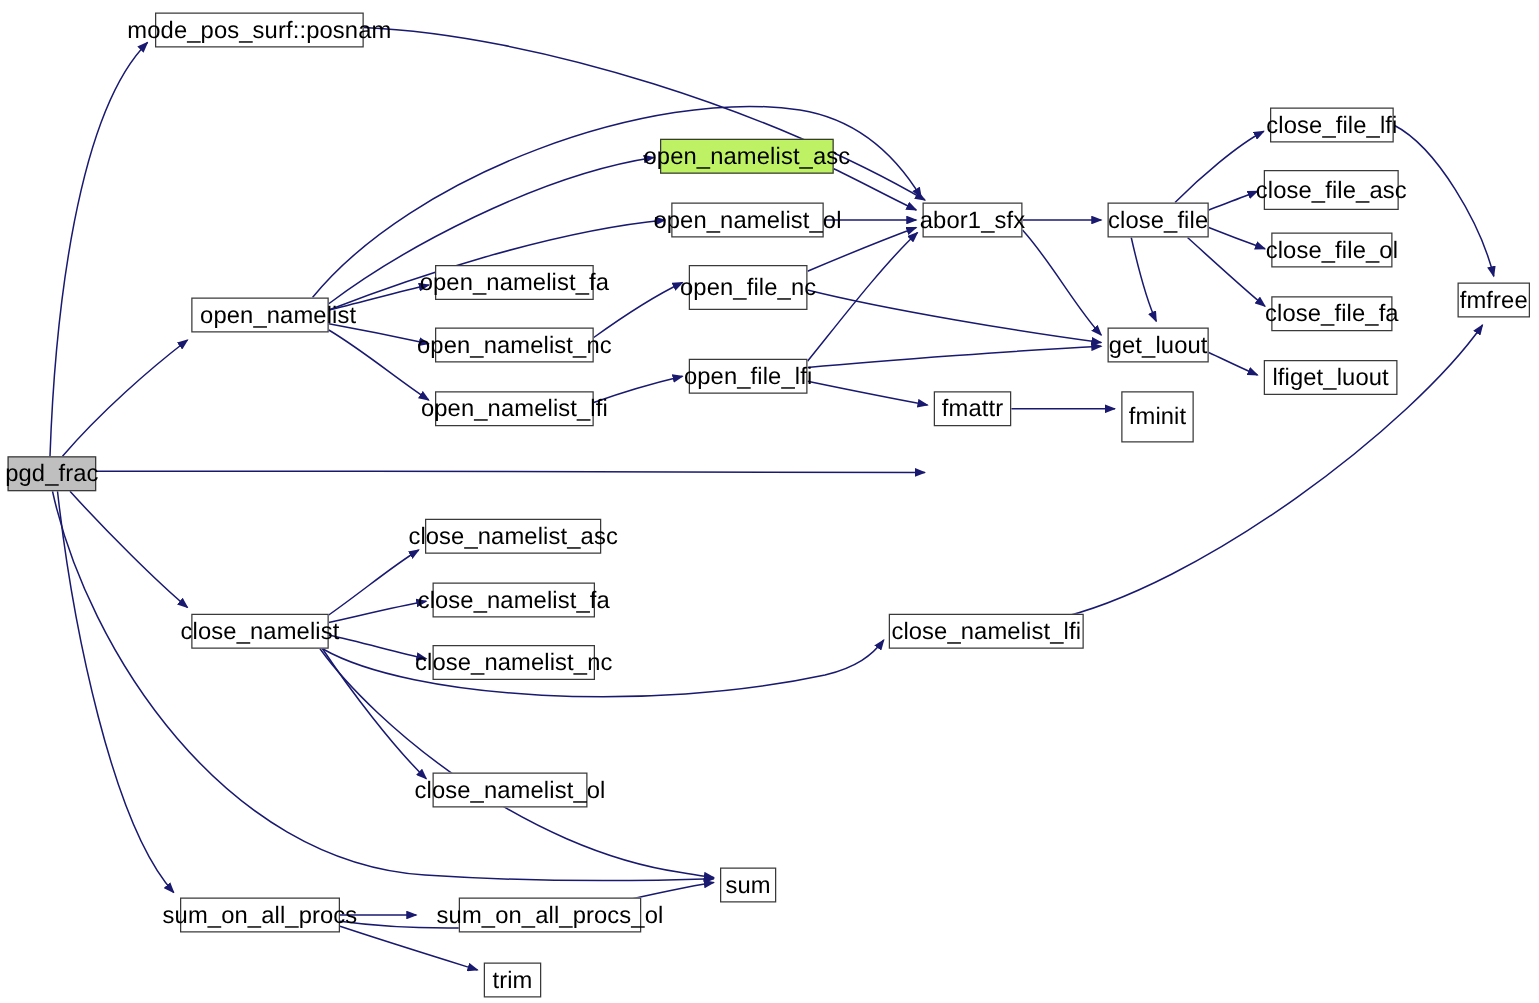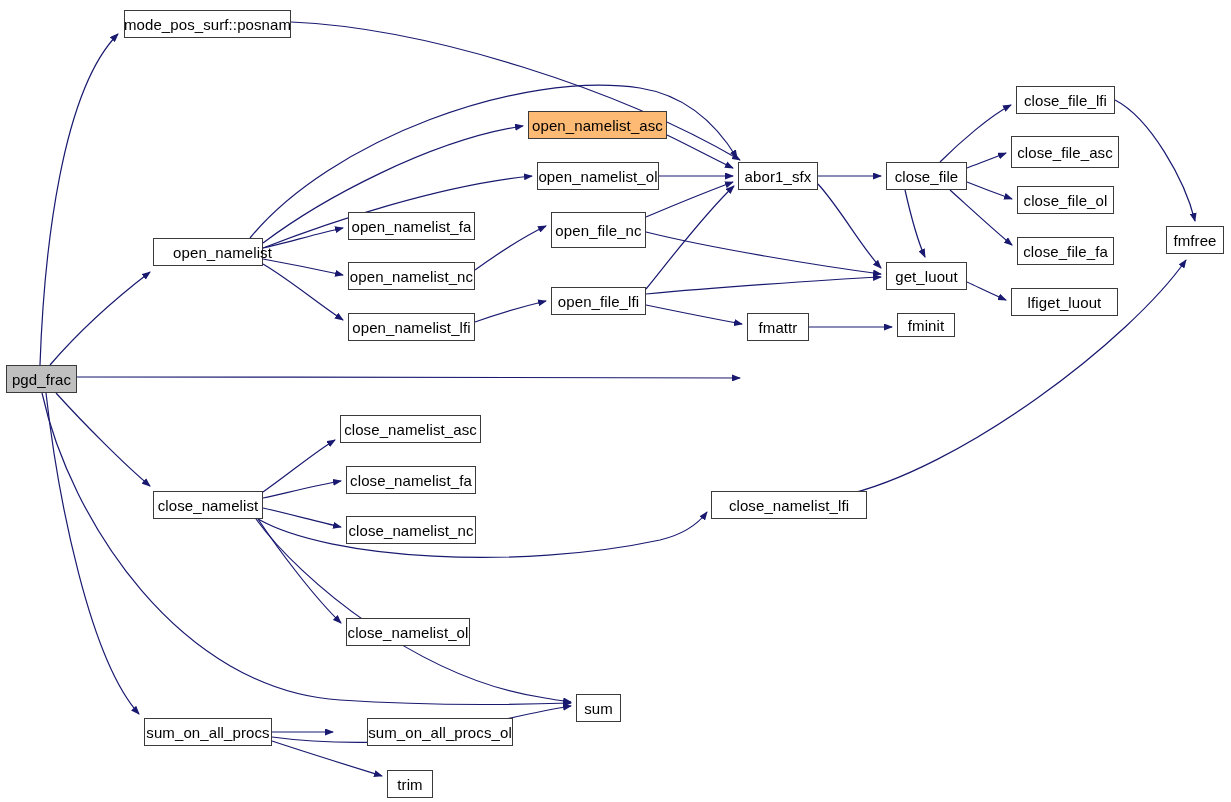--- a/index.html
+++ b/index.html
@@ -22,21 +22,21 @@
     width: 1231px;
     height: 802px;
     pointer-events: none;
   }
   .node {
     position: absolute;
     box-sizing: border-box;
     border: 1px solid #3a3a3a;
     background: #ffffff;
     color: #000000;
-    font-size: 15px;
+    font-size: 19px;
     line-height: 1;
     display: flex;
     align-items: center;
     justify-content: center;
     white-space: nowrap;
     letter-spacing: 0.1px;
     z-index: 5;
   }
   .node.root {
     background: #bfbfbf;
@@ -104,21 +104,21 @@
   <div id="nodes">
       <div class="node root" style="left: 6px; top: 365px; width: 71px; height: 28px; border-color: rgb(58, 58, 58); background: rgb(191, 191, 191); color: rgb(0, 0, 0);">
         <span class="node-label">pgd_frac</span>
       </div>
       <div class="node" style="left: 124px; top: 10px; width: 167px; height: 28px; border-color: rgb(58, 58, 58); background: rgb(255, 255, 255); color: rgb(0, 0, 0);">
         <span class="node-label">mode_pos_surf::posnam</span>
       </div>
       <div class="node" style="left: 153px; top: 238px; width: 110px; height: 28px; border-color: rgb(58, 58, 58); background: rgb(255, 255, 255); color: rgb(0, 0, 0); padding-left: 29px;">
         <span class="node-label">open_namelist</span>
       </div>
-      <div class="node" style="left: 528px; top: 111px; width: 139px; height: 28px; border-color: rgb(58, 58, 58); background: #fdba74; color: rgb(0, 0, 0);">
+      <div class="node" style="left: 528px; top: 111px; width: 139px; height: 28px; border-color: rgb(58, 58, 58); background: #bef264; color: rgb(0, 0, 0);">
         <span class="node-label">open_namelist_asc</span>
       </div>
       <div class="node" style="left: 537px; top: 162px; width: 122px; height: 28px; border-color: rgb(58, 58, 58); background: rgb(255, 255, 255); color: rgb(0, 0, 0);">
         <span class="node-label">open_namelist_ol</span>
       </div>
       <div class="node" style="left: 348px; top: 212px; width: 127px; height: 28px; border-color: rgb(58, 58, 58); background: rgb(255, 255, 255); color: rgb(0, 0, 0);">
         <span class="node-label">open_namelist_fa</span>
       </div>
       <div class="node" style="left: 348px; top: 262px; width: 127px; height: 28px; border-color: rgb(58, 58, 58); background: rgb(255, 255, 255); color: rgb(0, 0, 0);">
         <span class="node-label">open_namelist_nc</span>
@@ -131,21 +131,21 @@
       </div>
       <div class="node" style="left: 551px; top: 287px; width: 95px; height: 28px; border-color: rgb(58, 58, 58); background: rgb(255, 255, 255); color: rgb(0, 0, 0);">
         <span class="node-label">open_file_lfi</span>
       </div>
       <div class="node" style="left: 738px; top: 162px; width: 80px; height: 28px; border-color: rgb(58, 58, 58); background: rgb(255, 255, 255); color: rgb(0, 0, 0);">
         <span class="node-label">abor1_sfx</span>
       </div>
       <div class="node" style="left: 747px; top: 313px; width: 62px; height: 28px; border-color: rgb(58, 58, 58); background: rgb(255, 255, 255); color: rgb(0, 0, 0);">
         <span class="node-label">fmattr</span>
       </div>
-      <div class="node" style="left: 897px; top: 313px; width: 58px; height: 24px; border-color: rgb(58, 58, 58); background: rgb(255, 255, 255); color: rgb(0, 0, 0); text-align: right;">
+      <div class="node" style="left: 897px; top: 313px; width: 58px; height: 41px; border-color: rgb(58, 58, 58); background: rgb(255, 255, 255); color: rgb(0, 0, 0); text-align: right;">
         <span class="node-label">fminit</span>
       </div>
       <div class="node" style="left: 886px; top: 162px; width: 81px; height: 28px; border-color: rgb(58, 58, 58); background: rgb(255, 255, 255); color: rgb(0, 0, 0);">
         <span class="node-label">close_file</span>
       </div>
       <div class="node" style="left: 886px; top: 262px; width: 81px; height: 28px; border-color: rgb(58, 58, 58); background: rgb(255, 255, 255); color: rgb(0, 0, 0);">
         <span class="node-label">get_luout</span>
       </div>
       <div class="node" style="left: 1016px; top: 86px; width: 99px; height: 28px; border-color: rgb(58, 58, 58); background: rgb(255, 255, 255); color: rgb(0, 0, 0);">
         <span class="node-label">close_file_lfi</span>

